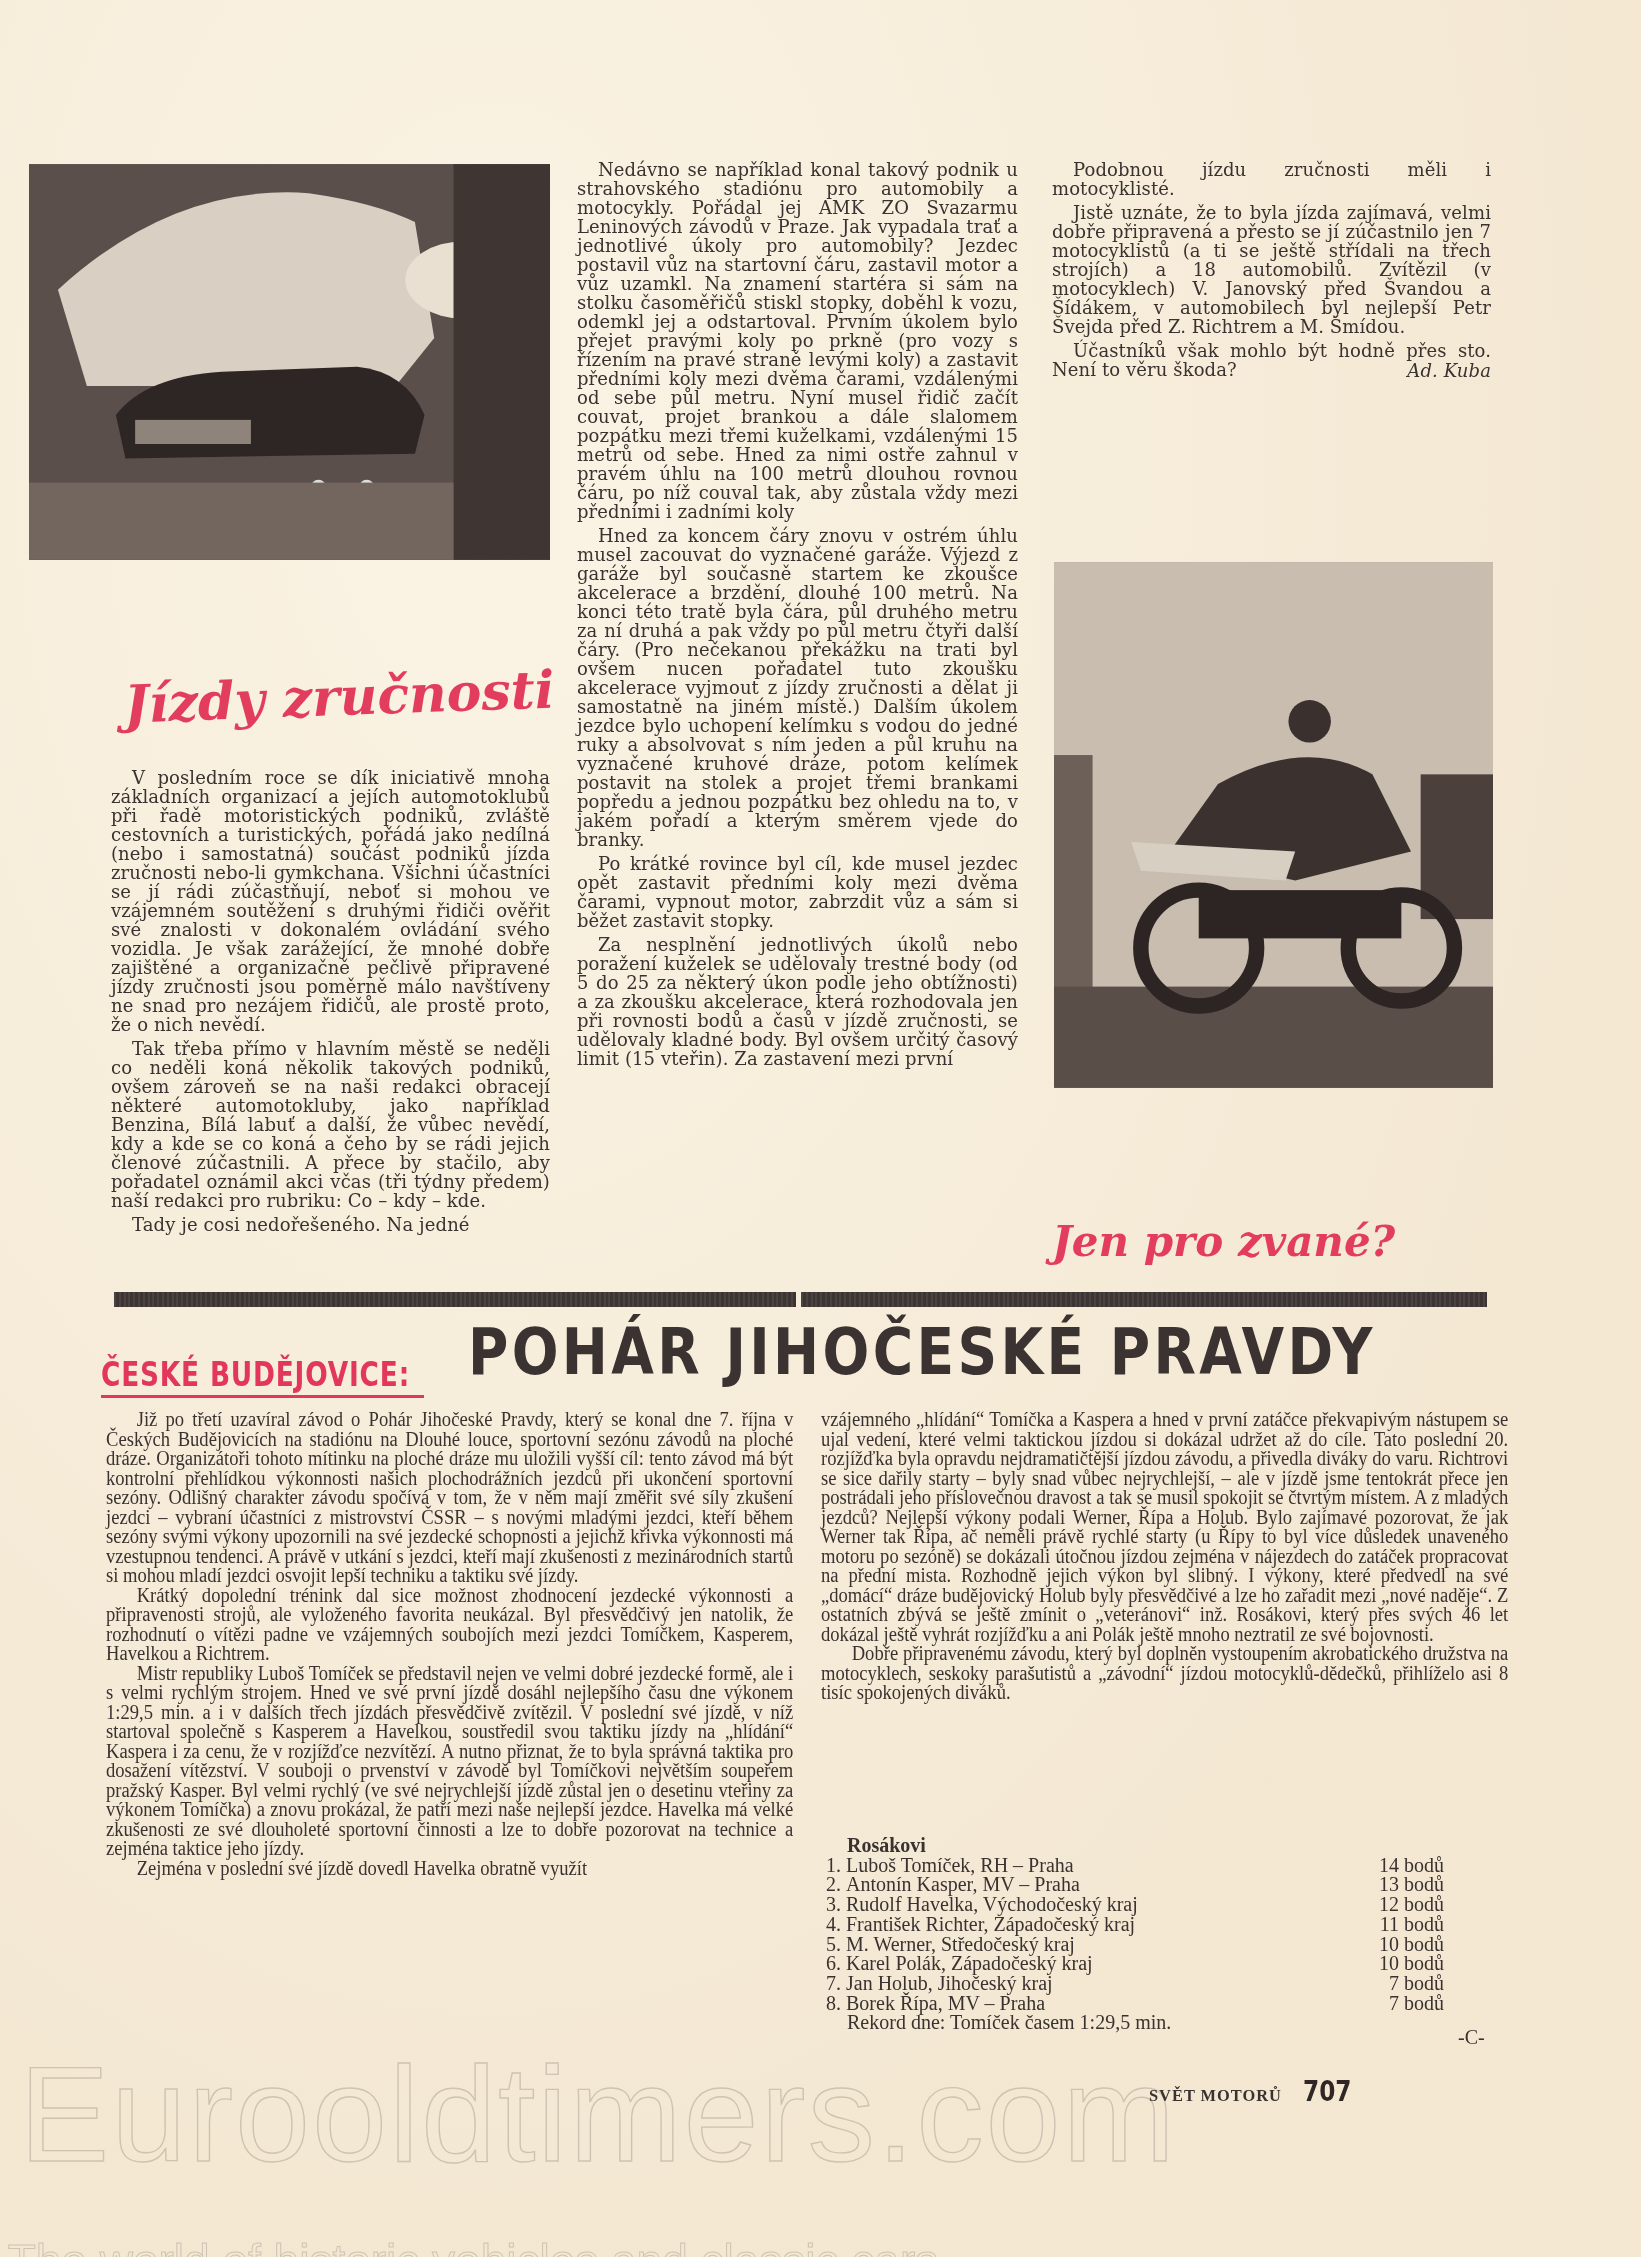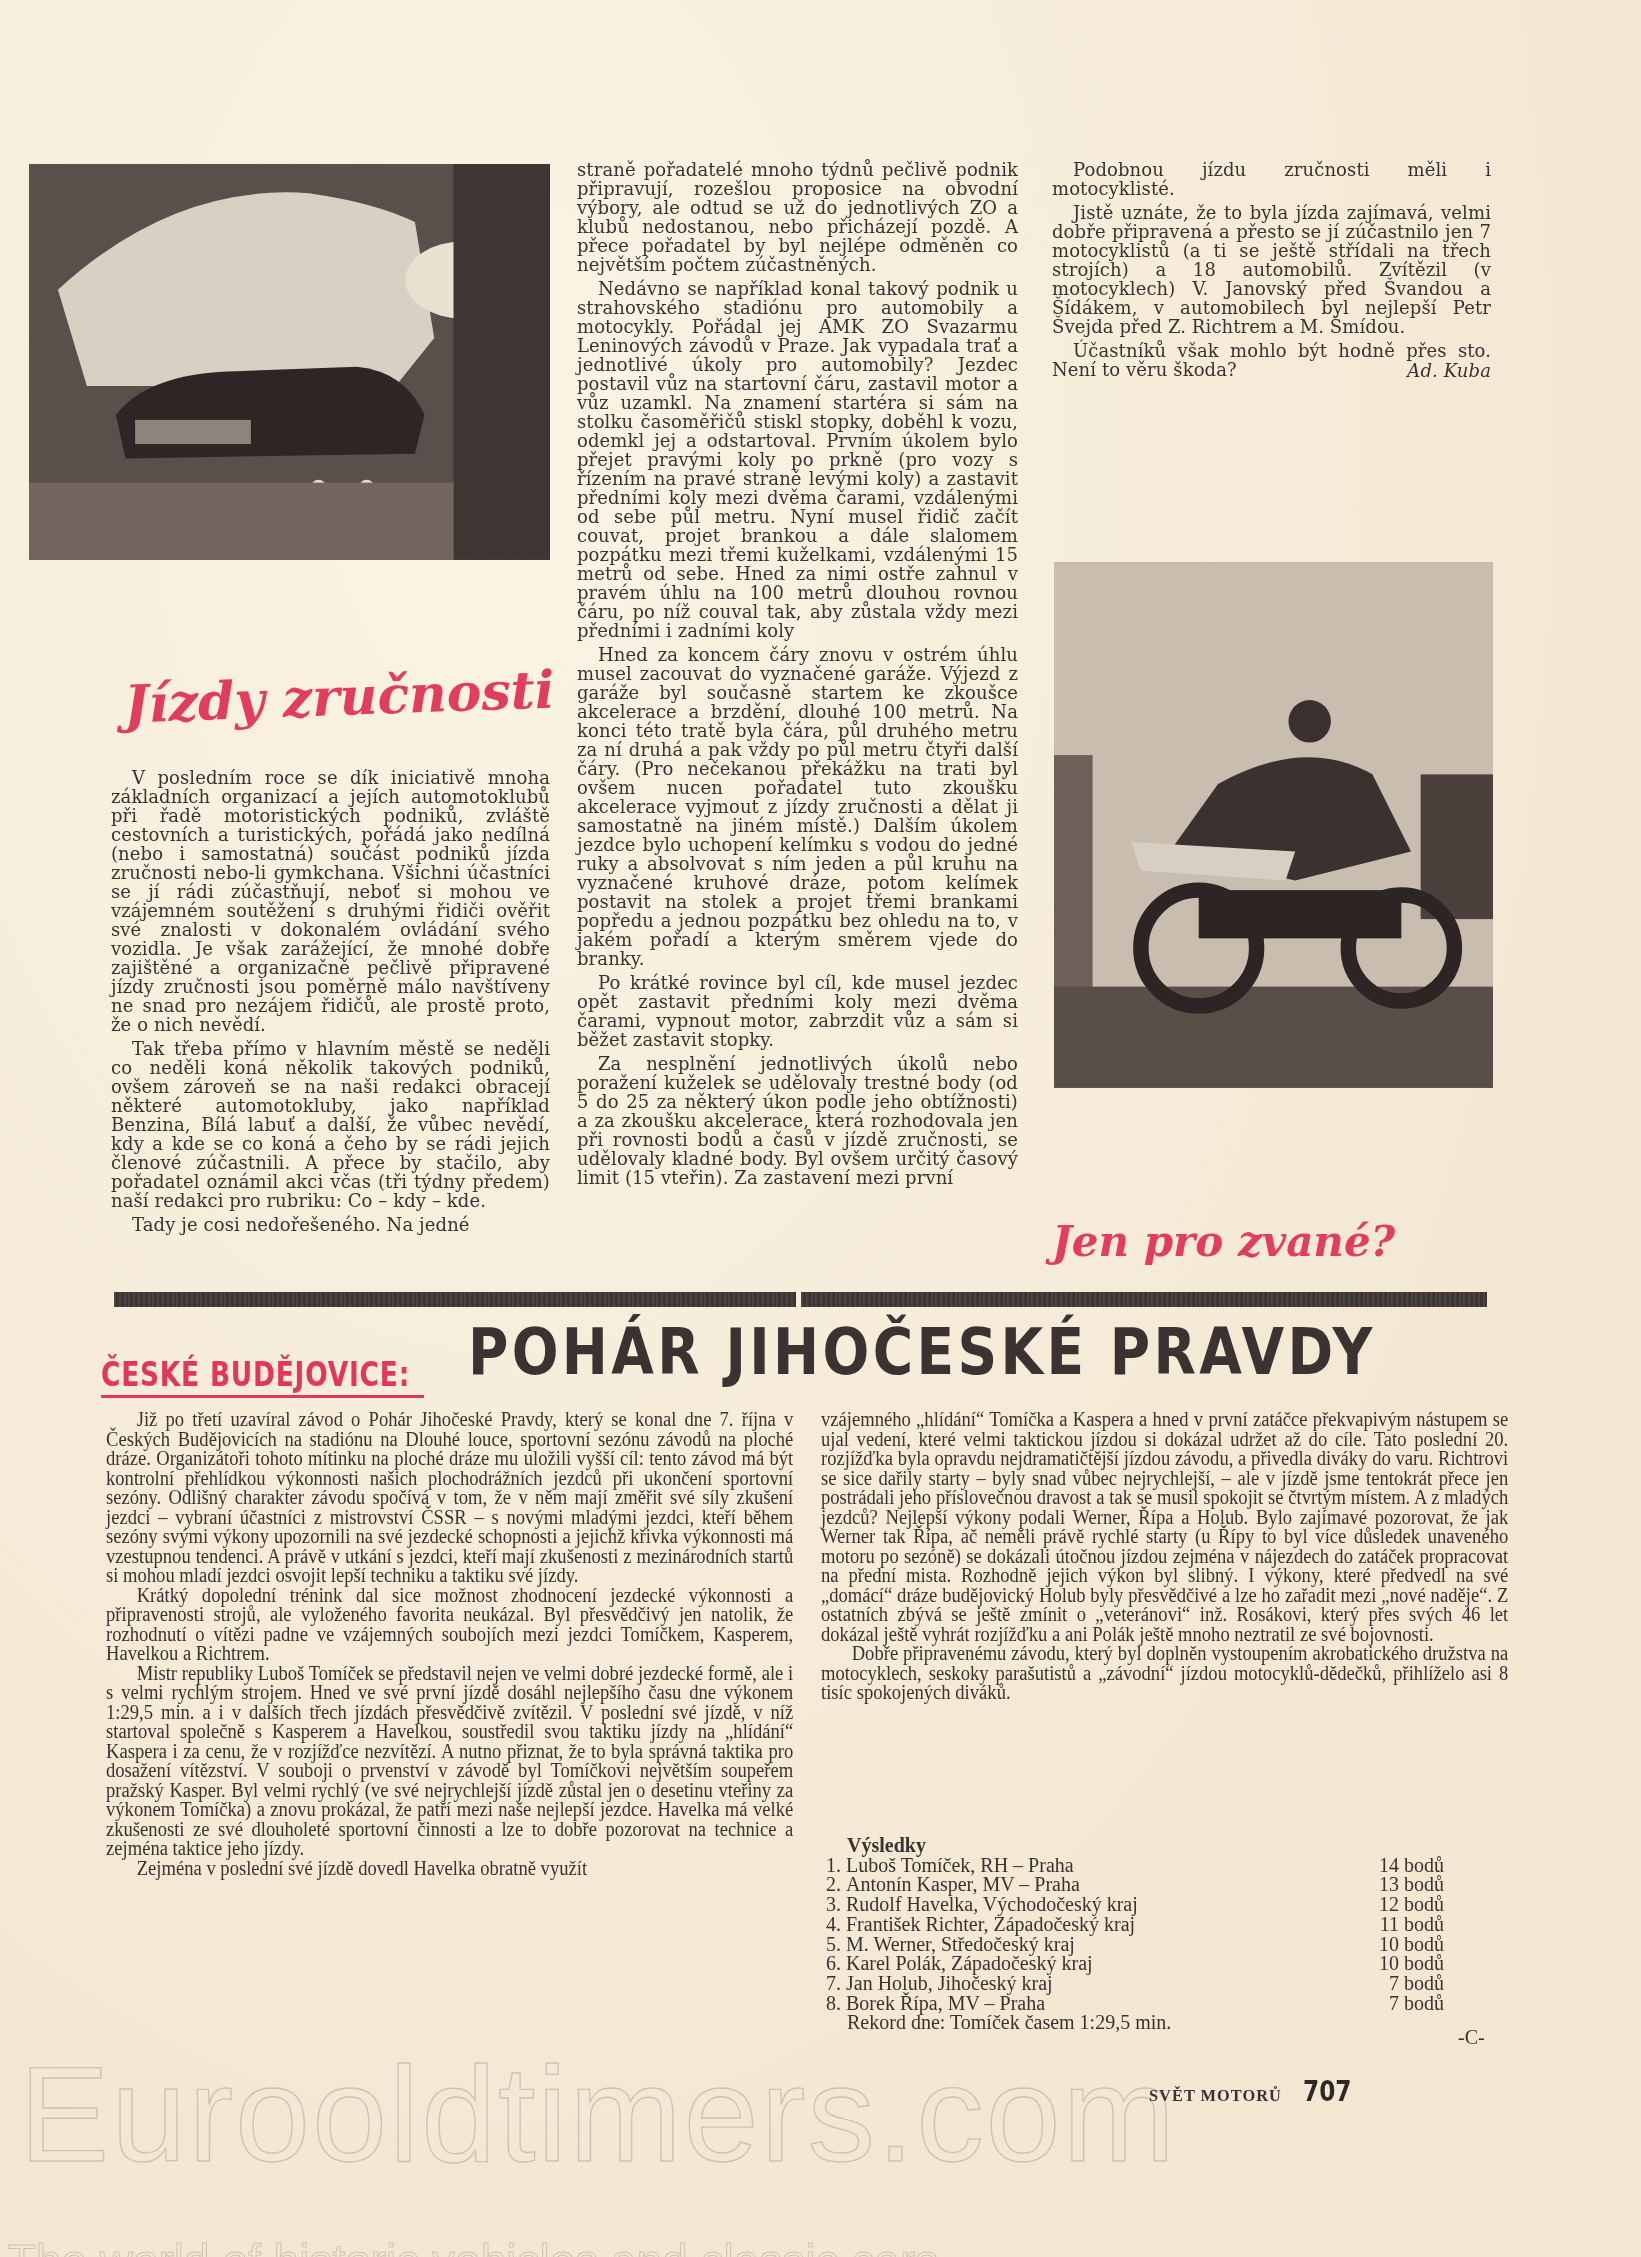--- a/index.html
+++ b/index.html
@@ -47,21 +47,20 @@
 
   <div class="hand" style="left:124px;top:666px;font-size:52px;transform:rotate(-2deg);">Jízdy zručnosti</div>
 
   <div class="col" style="left:111px;top:768px;width:439px;">
     <p>V posledním roce se dík iniciativě mnoha základních organizací a jejích automotoklubů při řadě motoristických podniků, zvláště cestovních a turistických, pořádá jako nedílná (nebo i samostatná) součást podniků jízda zručnosti nebo-li gymkchana. Všichni účastníci se jí rádi zúčastňují, neboť si mohou ve vzájemném soutěžení s druhými řidiči ověřit své znalosti v dokonalém ovládání svého vozidla. Je však zarážející, že mnohé dobře zajištěné a organizačně pečlivě připravené jízdy zručnosti jsou poměrně málo navštíveny ne snad pro nezájem řidičů, ale prostě proto, že o nich nevědí.</p>
     <p>Tak třeba přímo v hlavním městě se neděli co neděli koná několik takových podniků, ovšem zároveň se na naši redakci obracejí některé automotokluby, jako například Benzina, Bílá labuť a další, že vůbec nevědí, kdy a kde se co koná a čeho by se rádi jejich členové zúčastnili. A přece by stačilo, aby pořadatel oznámil akci včas (tři týdny předem) naší redakci pro rubriku: Co – kdy – kde.</p>
     <p>Tady je cosi nedořešeného. Na jedné</p>
   </div>
 
   <div class="col" style="left:577px;top:160px;width:441px;">
-    <p style="text-indent:0">straně pořadatelé mnoho týdnů pečlivě podnik připravují, rozešlou proposice na obvodní výbory, ale odtud se už do jednotlivých ZO a klubů nedostanou, nebo přicházejí pozdě. A přece pořadatel by byl nejlépe odměněn co největším počtem zúčastněných.</p>
     <p>Nedávno se například konal takový podnik u strahovského stadiónu pro automobily a motocykly. Pořádal jej AMK ZO Svazarmu Leninových závodů v Praze. Jak vypadala trať a jednotlivé úkoly pro automobily? Jezdec postavil vůz na startovní čáru, zastavil motor a vůz uzamkl. Na znamení startéra si sám na stolku časoměřičů stiskl stopky, doběhl k vozu, odemkl jej a odstartoval. Prvním úkolem bylo přejet pravými koly po prkně (pro vozy s řízením na pravé straně levými koly) a zastavit předními koly mezi dvěma čarami, vzdálenými od sebe půl metru. Nyní musel řidič začít couvat, projet brankou a dále slalomem pozpátku mezi třemi kuželkami, vzdálenými 15 metrů od sebe. Hned za nimi ostře zahnul v pravém úhlu na 100 metrů dlouhou rovnou čáru, po níž couval tak, aby zůstala vždy mezi předními i zadními koly</p>
     <p>Hned za koncem čáry znovu v ostrém úhlu musel zacouvat do vyznačené garáže. Výjezd z garáže byl současně startem ke zkoušce akcelerace a brzdění, dlouhé 100 metrů. Na konci této tratě byla čára, půl druhého metru za ní druhá a pak vždy po půl metru čtyři další čáry. (Pro nečekanou překážku na trati byl ovšem nucen pořadatel tuto zkoušku akcelerace vyjmout z jízdy zručnosti a dělat ji samostatně na jiném místě.) Dalším úkolem jezdce bylo uchopení kelímku s vodou do jedné ruky a absolvovat s ním jeden a půl kruhu na vyznačené kruhové dráze, potom kelímek postavit na stolek a projet třemi brankami popředu a jednou pozpátku bez ohledu na to, v jakém pořadí a kterým směrem vjede do branky.</p>
     <p>Po krátké rovince byl cíl, kde musel jezdec opět zastavit předními koly mezi dvěma čarami, vypnout motor, zabrzdit vůz a sám si běžet zastavit stopky.</p>
     <p>Za nesplnění jednotlivých úkolů nebo poražení kuželek se udělovaly trestné body (od 5 do 25 za některý úkon podle jeho obtížnosti) a za zkoušku akcelerace, která rozhodovala jen při rovnosti bodů a časů v jízdě zručnosti, se udělovaly kladné body. Byl ovšem určitý časový limit (15 vteřin). Za zastavení mezi první</p>
   </div>
 
   <div class="col" style="left:1052px;top:160px;width:439px;">
     <p>Podobnou jízdu zručnosti měli i motocyklisté.</p>
     <p>Jistě uznáte, že to byla jízda zajímavá, velmi dobře připravená a přesto se jí zúčastnilo jen 7 motocyklistů (a ti se ještě střídali na třech strojích) a 18 automobilů. Zvítězil (v motocyklech) V. Janovský před Švandou a Šídákem, v automobilech byl nejlepší Petr Švejda před Z. Richtrem a M. Šmídou.</p>
     <p>Účastníků však mohlo být hodně přes sto. Není to věru škoda?</p>
@@ -98,21 +97,21 @@
     <p>Mistr republiky Luboš Tomíček se představil nejen ve velmi dobré jezdecké formě, ale i s velmi rychlým strojem. Hned ve své první jízdě dosáhl nejlepšího času dne výkonem 1:29,5 min. a i v dalších třech jízdách přesvědčivě zvítězil. V poslední své jízdě, v níž startoval společně s Kasperem a Havelkou, soustředil svou taktiku jízdy na „hlídání“ Kaspera i za cenu, že v rozjížďce nezvítězí. A nutno přiznat, že to byla správná taktika pro dosažení vítězství. V souboji o prvenství v závodě byl Tomíčkovi největším soupeřem pražský Kasper. Byl velmi rychlý (ve své nejrychlejší jízdě zůstal jen o desetinu vteřiny za výkonem Tomíčka) a znovu prokázal, že patří mezi naše nejlepší jezdce. Havelka má velké zkušenosti ze své dlouholeté sportovní činnosti a lze to dobře pozorovat na technice a zejména taktice jeho jízdy.</p>
     <p>Zejména v poslední své jízdě dovedl Havelka obratně využít</p>
   </div>
 
   <div class="bcol" style="left:821px;top:1410px;width:739px;">
     <p style="text-indent:0">vzájemného „hlídání“ Tomíčka a Kaspera a hned v první zatáčce překvapivým nástupem se ujal vedení, které velmi taktickou jízdou si dokázal udržet až do cíle. Tato poslední 20. rozjížďka byla opravdu nejdramatičtější jízdou závodu, a přivedla diváky do varu. Richtrovi se sice dařily starty – byly snad vůbec nejrychlejší, – ale v jízdě jsme tentokrát přece jen postrádali jeho příslovečnou dravost a tak se musil spokojit se čtvrtým místem. A z mladých jezdců? Nejlepší výkony podali Werner, Řípa a Holub. Bylo zajímavé pozorovat, že jak Werner tak Řípa, ač neměli právě rychlé starty (u Řípy to byl více důsledek unaveného motoru po sezóně) se dokázali útočnou jízdou zejména v nájezdech do zatáček propracovat na přední mista. Rozhodně jejich výkon byl slibný. I výkony, které předvedl na své „domácí“ dráze budějovický Holub byly přesvědčivé a lze ho zařadit mezi „nové naděje“. Z ostatních zbývá se ještě zmínit o „veteránovi“ inž. Rosákovi, který přes svých 46 let dokázal ještě vyhrát rozjížďku a ani Polák ještě mnoho neztratil ze své bojovnosti.</p>
     <p>Dobře připravenému závodu, který byl doplněn vystoupením akrobatického družstva na motocyklech, seskoky parašutistů a „závodní“ jízdou motocyklů-dědečků, přihlíželo asi 8 tisíc spokojených diváků.</p>
   </div>
 
   <div class="results" style="left:826px;top:1836px;">
-    <div style="font-weight:bold;padding-left:21px;">Výsledky</div>
+    <div style="font-weight:bold;padding-left:21px;">Rosákovi</div>
     <div class="row"><span>1.</span>&nbsp;<span class="nm">Luboš Tomíček, RH – Praha</span><span class="pt">14 bodů</span></div>
     <div class="row"><span>2.</span>&nbsp;<span class="nm">Antonín Kasper, MV – Praha</span><span class="pt">13 bodů</span></div>
     <div class="row"><span>3.</span>&nbsp;<span class="nm">Rudolf Havelka, Východočeský kraj</span><span class="pt">12 bodů</span></div>
     <div class="row"><span>4.</span>&nbsp;<span class="nm">František Richter, Západočeský kraj</span><span class="pt">11 bodů</span></div>
     <div class="row"><span>5.</span>&nbsp;<span class="nm">M. Werner, Středočeský kraj</span><span class="pt">10 bodů</span></div>
     <div class="row"><span>6.</span>&nbsp;<span class="nm">Karel Polák, Západočeský kraj</span><span class="pt">10 bodů</span></div>
     <div class="row"><span>7.</span>&nbsp;<span class="nm">Jan Holub, Jihočeský kraj</span><span class="pt">7 bodů</span></div>
     <div class="row"><span>8.</span>&nbsp;<span class="nm">Borek Řípa, MV – Praha</span><span class="pt">7 bodů</span></div>
     <div style="padding-left:21px;">Rekord dne: Tomíček časem 1:29,5 min.</div>
   </div>

